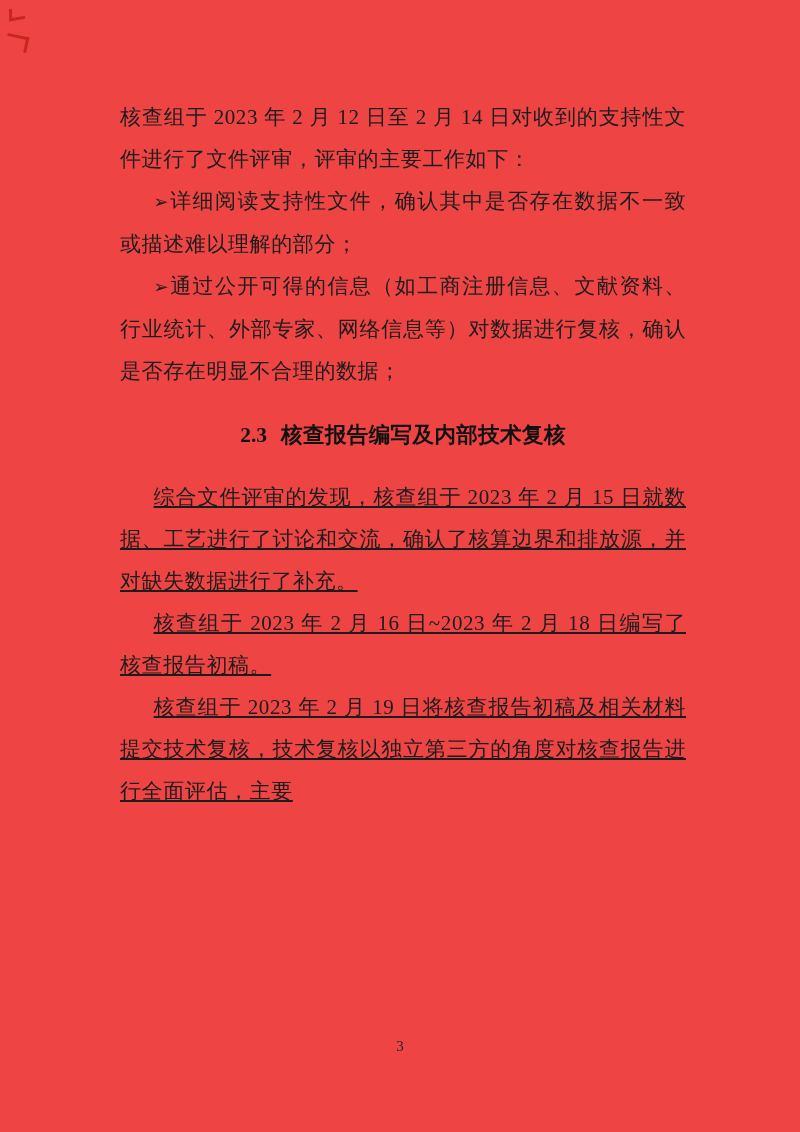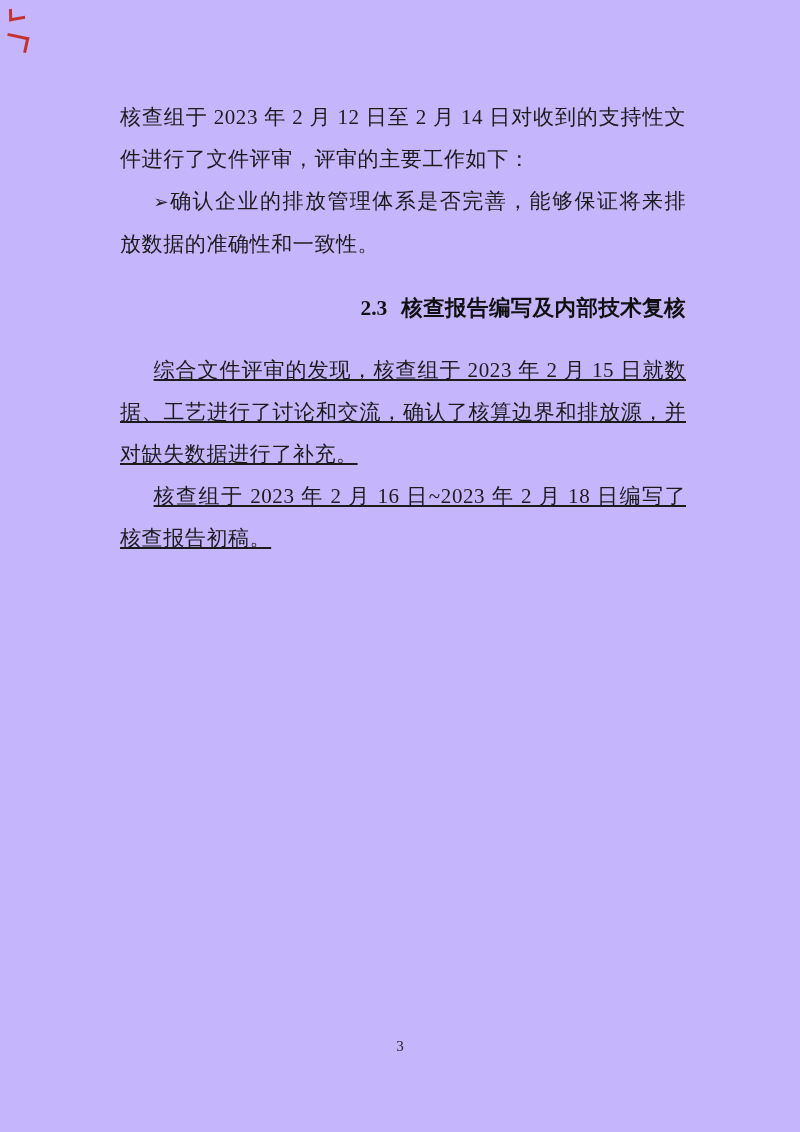--- a/index.html
+++ b/index.html
@@ -11,21 +11,21 @@
     width: 800px;
     height: 1132px;
     position: relative;
     overflow: hidden;
     font-family: "Liberation Serif", "DejaVu Serif", serif;
     color: #1c1c1c;
   }
   .page {
     position: absolute;
     inset: 0;
-    background: #c4b5fd;
+    background: #ef4444;
   }
   
   .red-mark {
     position: absolute;
     opacity: 0.9;
   }
   .red-mark.m1 {
     left: 9px; top: 8px;
     width: 13px; height: 9px;
     border-left: 3px solid #c3241c;
@@ -63,21 +63,21 @@
   .bullet .marker {
     font-family: "DejaVu Sans", sans-serif;
     font-size: 18px;
   }
   .heading {
     margin: 22px 0 20px 0;
     font-size: 21.5px;
     font-weight: bold;
     color: #111111;
     letter-spacing: 0.4px;
-    text-align: right;
+    text-align: center;
   }
   .heading .num {
     margin-right: 14px;
     letter-spacing: 0;
   }
   .footer {
     position: absolute;
     left: 0;
     top: 1036px;
     width: 800px;
@@ -93,32 +93,34 @@
 
 <div class="page">
 
   <div class="red-mark m1"></div>
   <div class="red-mark m2"></div>
 
   <main class="content">
 
     <p class="para">核查组于 2023 年 2 月 12 日至 2 月 14 日对收到的支持性文件进行了文件评审，评审的主要工作如下：</p>
 
+    <p class="para bullet"><span class="marker">➢</span><span>详细阅读支持性文件，确认其中是否存在数据不一致或描述难以理解的部分；</span></p>
 
 
 
+    <p class="para bullet"><span class="marker">➢</span><span>通过公开可得的信息（如工商注册信息、文献资料、行业统计、外部专家、网络信息等）对数据进行复核，确认是否存在明显不合理的数据；</span></p>
 
-    <p class="para bullet"><span class="marker">➢</span><span>确认企业的排放管理体系是否完善，能够保证将来排放数据的准确性和一致性。</span></p>
 
     <h2 class="heading"><span class="num">2.3</span><span class="title">核查报告编写及内部技术复核</span></h2>
 
     <p class="para indent">综合文件评审的发现，核查组于 2023 年 2 月 15 日就数据、工艺进行了讨论和交流，确认了核算边界和排放源，并对缺失数据进行了补充。</p>
 
     <p class="para indent">核查组于 2023 年 2 月 16 日~2023 年 2 月 18 日编写了核查报告初稿。</p>
 
+    <p class="para indent">核查组于 2023 年 2 月 19 日将核查报告初稿及相关材料提交技术复核，技术复核以独立第三方的角度对核查报告进行全面评估，主要</p>
 
   </main>
 
   <div class="footer">
     <span>3</span>
   </div>
 
 </div>
 
 </body></html>

